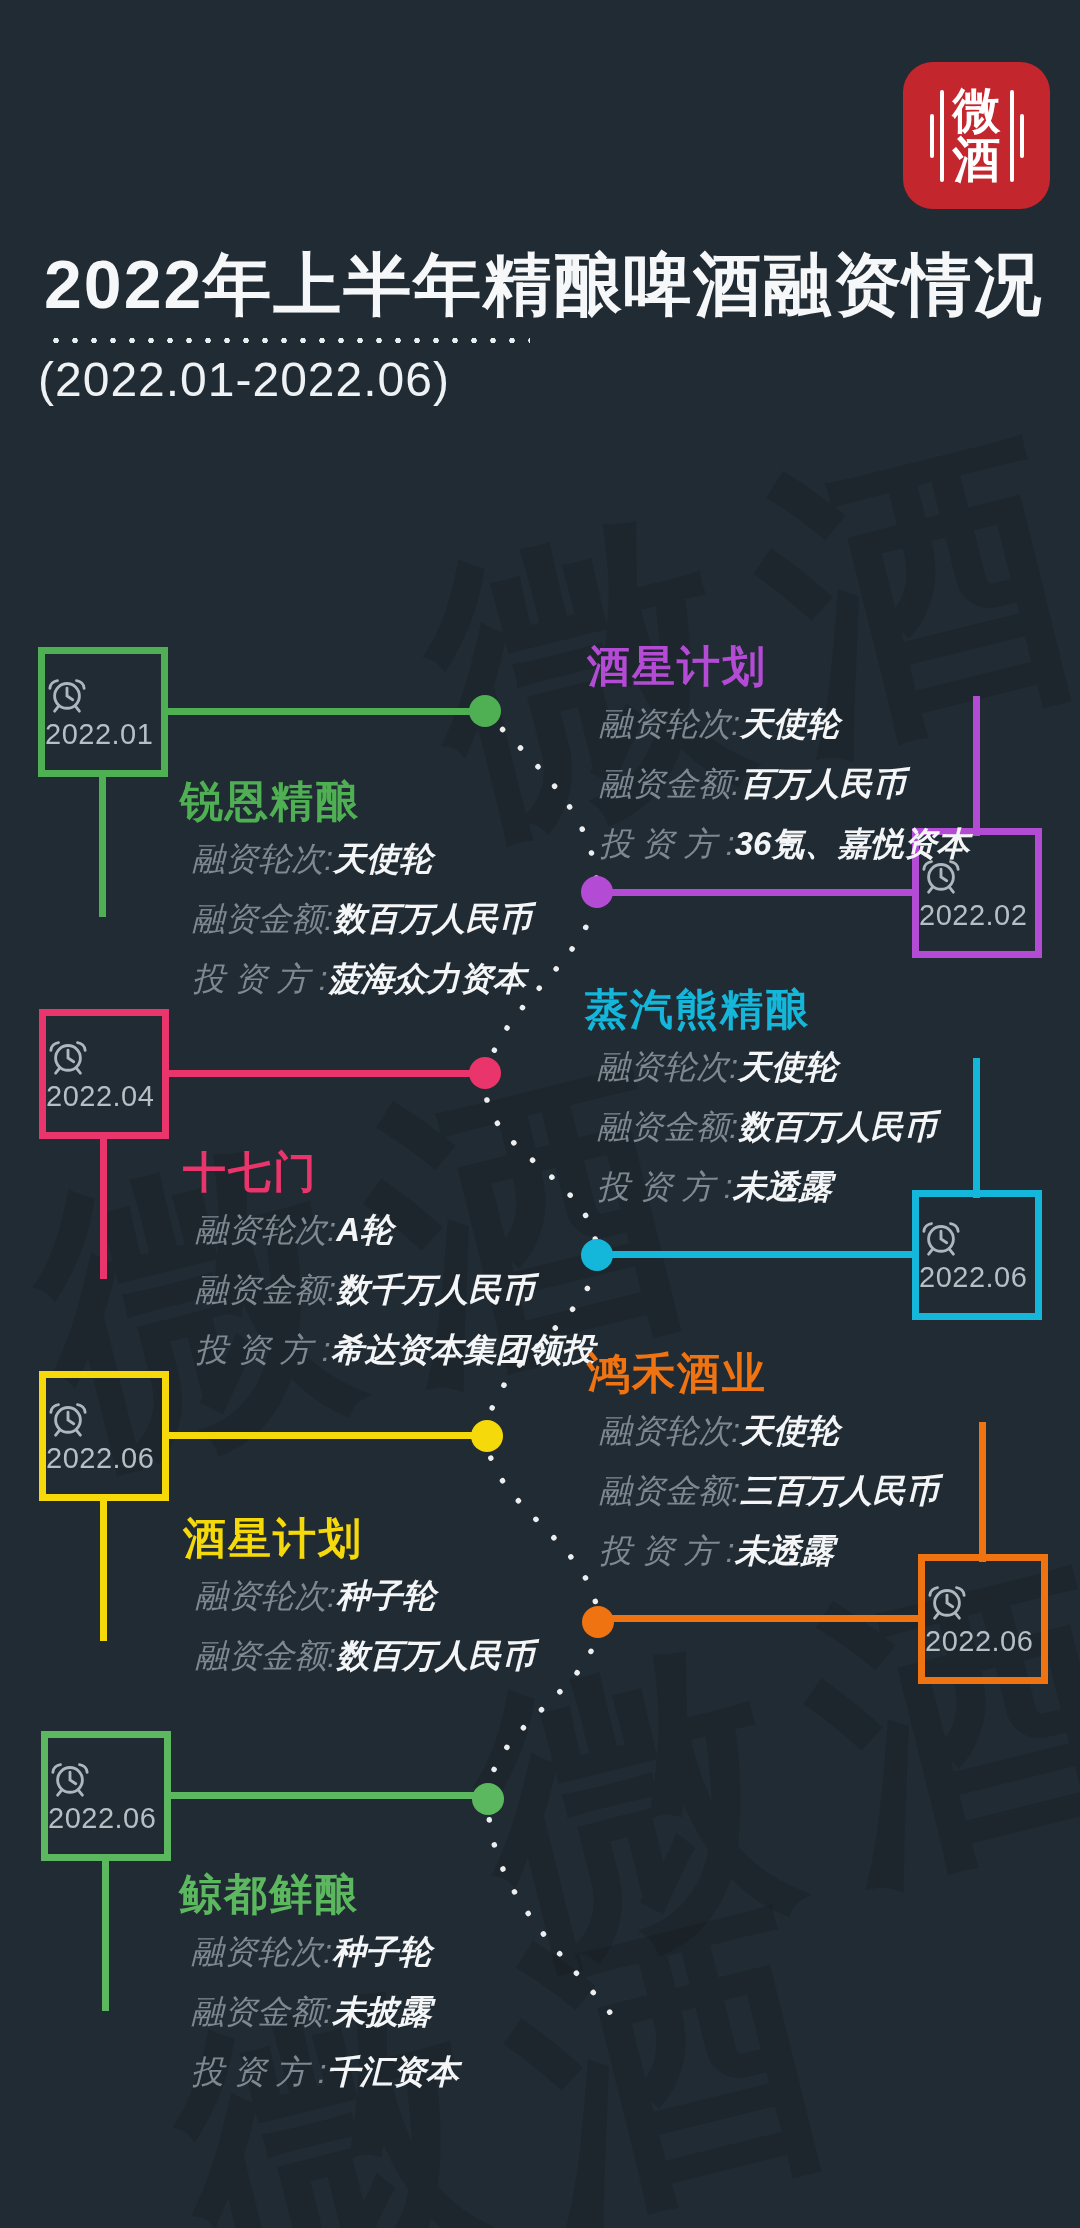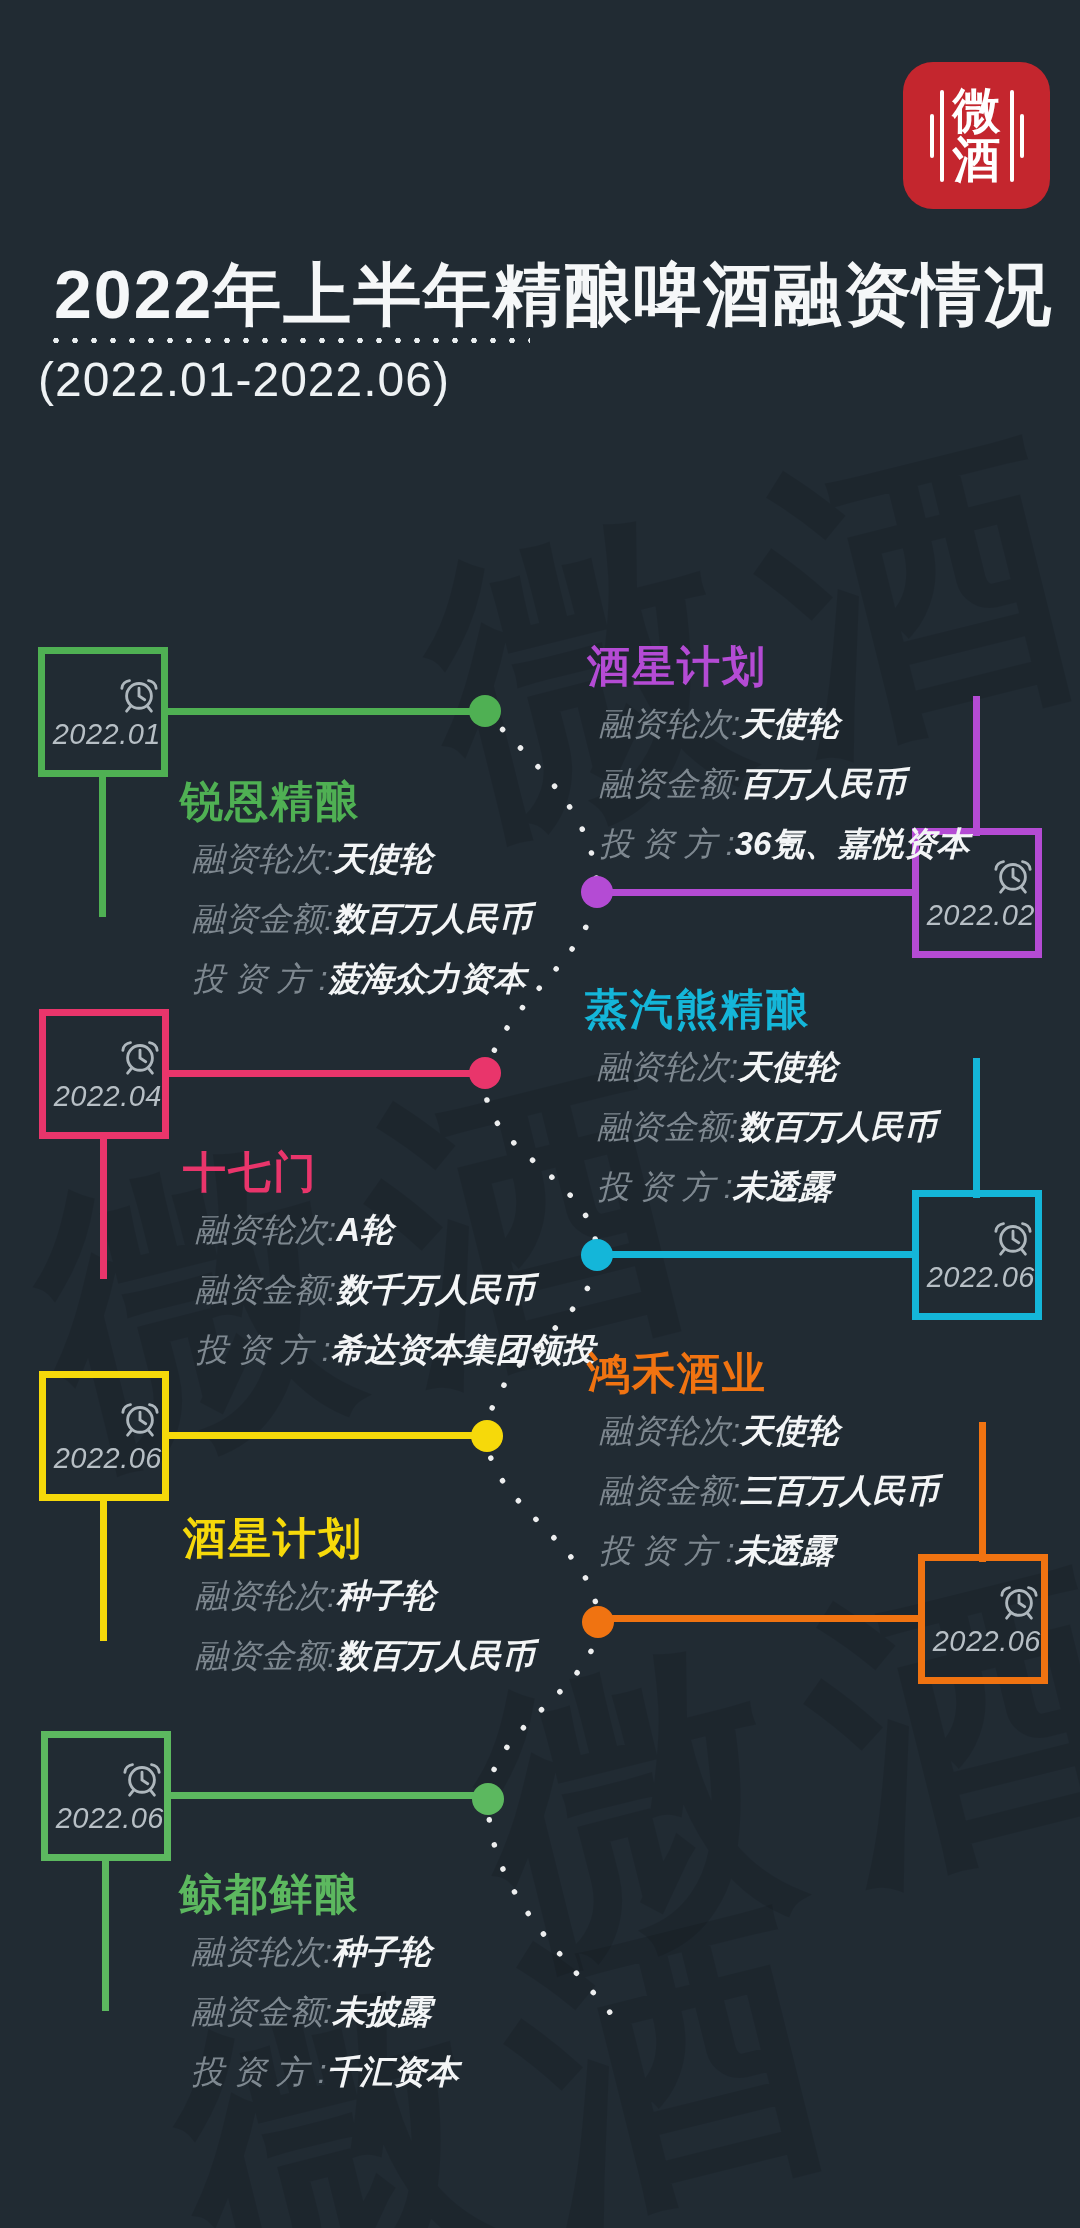--- a/index.html
+++ b/index.html
@@ -13,36 +13,36 @@
   
   .logo{position:absolute;left:903px;top:62px;width:147px;height:147px;border-radius:30px;
         background:#c4262e;display:flex;align-items:center;justify-content:center;gap:9px;}
   .bars{display:flex;align-items:center;gap:6px;}
   .bars i{display:block;width:4px;background:#ffffff;border-radius:2px;}
   .b-short{height:44px;} .b-tall{height:92px;}
   .logo-chars{display:flex;flex-direction:column;align-items:center;line-height:1.02;
               color:#ffffff;font-weight:bold;font-size:48px;font-family:"Liberation Serif","DejaVu Serif",serif;}
 
   
-  .title{position:absolute;left:44px;top:240px;margin:10px;font-size:68px;font-weight:bold;
+  .title{position:absolute;left:44px;top:240px;margin:0;font-size:68px;font-weight:bold;
          letter-spacing:2px;color:#f5f7f8;white-space:nowrap;}
   .title-dots{position:absolute;left:52px;top:336px;width:478px;height:9px;
          background-image:radial-gradient(circle at 4px 4.5px,#e9eef0 2.5px,rgba(0,0,0,0) 3px);
          background-size:19px 9px;background-repeat:repeat-x;}
   .subtitle{position:absolute;left:38px;top:352px;margin:0;font-size:48px;font-weight:normal;
          color:#eef2f4;letter-spacing:1px;}
 
   
   .curve{position:absolute;left:0;top:0;pointer-events:none;}
 
   
   .entry{position:absolute;inset:0;pointer-events:none;}
   .tbox{position:absolute;left:var(--bx);top:var(--by);width:116px;height:116px;
-        border:7px solid var(--c);display:flex;flex-direction:column;align-items:flex-end;
-        justify-content:center;gap:4px;font-style:italic;}
+        border:7px solid var(--c);display:flex;flex-direction:column;align-items:flex-start;
+        justify-content:center;gap:4px;}
   .clock{width:44px;height:40px;}
   .date{font-size:29px;color:#b7bfc5;letter-spacing:0.5px;white-space:nowrap;}
   .hline{position:absolute;top:calc(var(--by) + 61px);height:7px;background:var(--c);}
   .entry.left  .hline{left:calc(var(--bx) + 130px);width:calc(var(--dx) - var(--bx) - 130px);}
   .entry.right .hline{left:var(--dx);width:calc(var(--bx) - var(--dx));}
   .vline{position:absolute;left:calc(var(--bx) + 61px);width:7px;height:140px;background:var(--c);}
   .entry.left  .vline{top:calc(var(--by) + 130px);}
   .entry.right .vline{top:calc(var(--by) - 132px);}
   .node{position:absolute;left:calc(var(--dx) - 16px);top:calc(var(--dy) - 16px);
         width:32px;height:32px;border-radius:50%;background:var(--c);}

